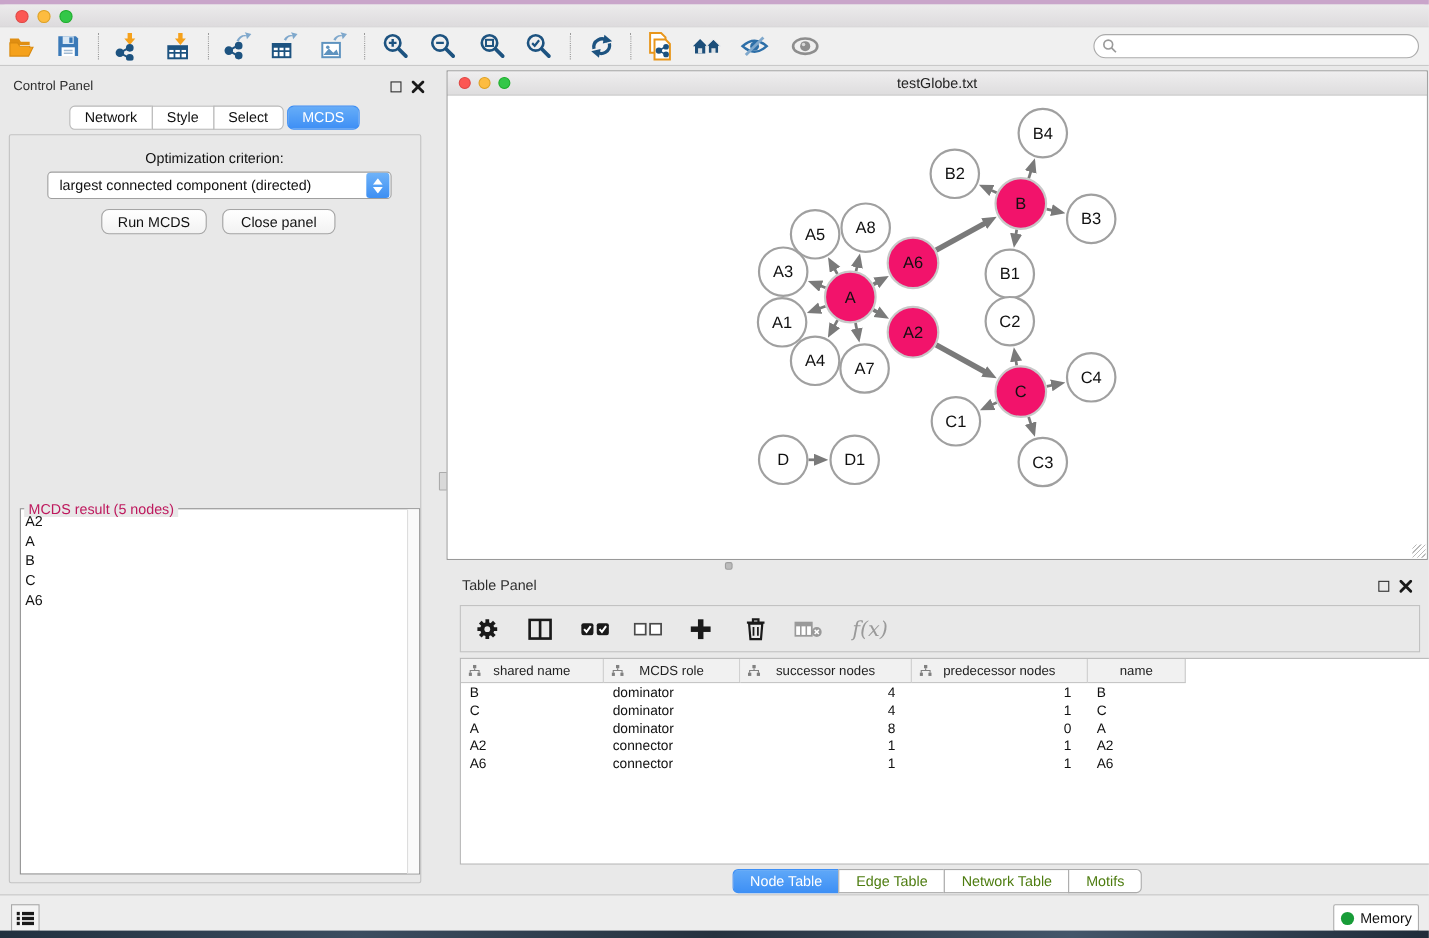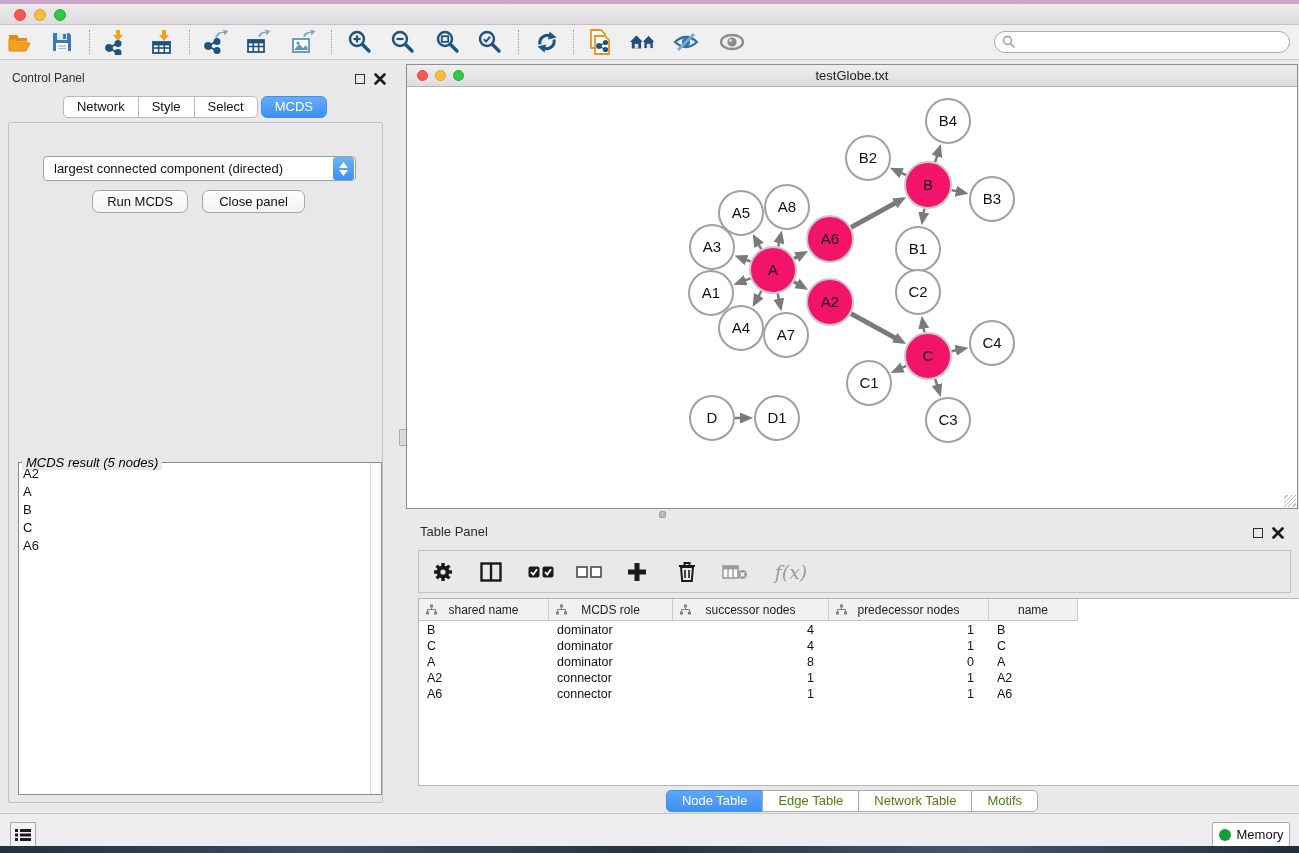--- a/index.html
+++ b/index.html
@@ -51,21 +51,21 @@
     border:1px solid #9F9F9F; border-radius:4px; display:flex; align-items:center; }
   .dropdown .dd-text { flex:1; padding-left:10px; font-size:13px; color:#111; white-space:nowrap; overflow:hidden; }
   .dd-stepper { width:21px; height:23px; border-radius:3px; background:linear-gradient(#6FB3F9,#3D8FF3);
     display:flex; flex-direction:column; align-items:center; justify-content:center; gap:2px; margin-right:1px; }
   .btn { position:absolute; height:23px; background:linear-gradient(#FFFFFF,#F2F2F2); border:1px solid #A5A5A5;
     border-radius:7px; font-size:13px; color:#111; text-align:center; line-height:21px; }
   .btn-run { left:92px; top:190px; width:96px; }
   .btn-close { left:202px; top:190px; width:103px; }
   .result-box { position:absolute; left:18px; top:462px; width:364px; height:333px; border:1px solid #8E8E8E;
     background:#FFF; }
-  .result-legend { position:absolute; left:22px; top:455px; background:#E8E8E8; padding:0 4px; font-size:13px; color:#000000;font-style:italic; }
+  .result-legend { position:absolute; left:22px; top:455px; background:#E8E8E8; padding:0 4px; font-size:13px; color:#be185d; }
   .result-list { position:absolute; left:19px; top:464px; width:350px; height:329px; overflow:hidden; }
   .result-item { font-size:13px; color:#111; padding:1.5px 0 1.5px 4px; }
   .result-scroll { position:absolute; left:370px; top:463px; width:11px; height:331px; background:#FAFAFA;
     border-left:1px solid #DDD; }
 
   
   .side-handle { position:absolute; left:399px; top:429px; width:8px; height:17px; background:#D9D9D9;
     border:1px solid #ABABAB; border-radius:1px; }
   .split-dot { position:absolute; left:659px; top:511px; width:7px; height:7px; background:#BBB;
     border:1px solid #9E9E9E; border-radius:2px; }
@@ -302,20 +302,21 @@
         <path d="M1.5 1.5 L10.5 10.5 M10.5 1.5 L1.5 10.5" stroke="#1A1A1A" stroke-width="2.6" stroke-linecap="round"></path>
       </svg>
   </div>
   <div class="cp-tabs" id="cp-tabs">
       <div class="cp-tab">Network</div>
       <div class="cp-tab">Style</div>
       <div class="cp-tab">Select</div>
       <div class="cp-tab active">MCDS</div>
     </div>
   <div class="cp-body"></div>
+  <div class="opt-label">Optimization criterion:</div>
   <div class="dropdown">
     <span class="dd-text">largest connected component (directed)</span>
     <span class="dd-stepper">
       <svg width="9" height="6" viewBox="0 0 9 6">
           <path d="M0 6 L4.5 0 L9 6 Z" fill="#FFF"></path>
         </svg>
       <svg width="9" height="6" viewBox="0 0 9 6">
           <path d="M0 0 L4.5 6 L9 0 Z" fill="#FFF"></path>
         </svg>
     </span>

